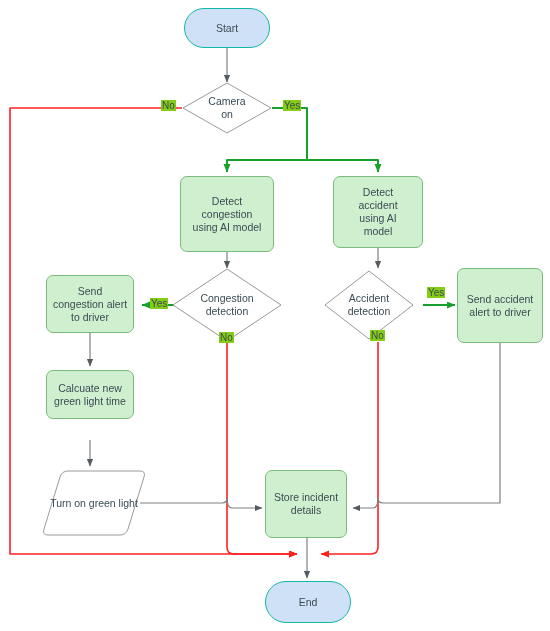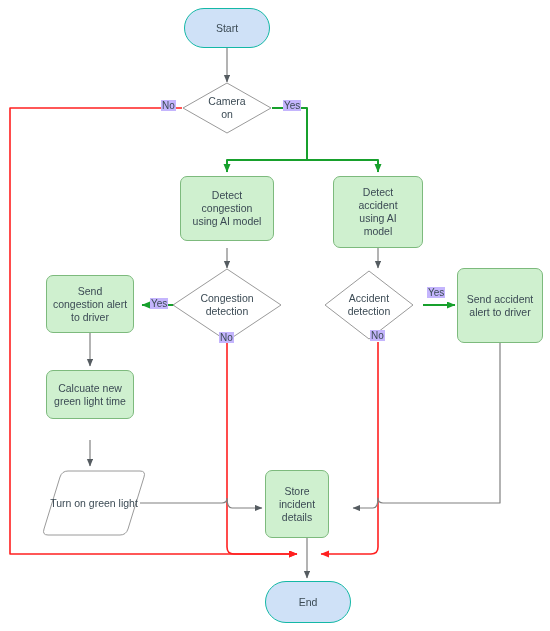--- a/index.html
+++ b/index.html
@@ -14,21 +14,21 @@
   .terminator{background:#cfe1f7;border:1px solid #14b8a6;border-radius:22px;}
   .process{background:#cff0cf;border:1px solid #7dba7d;border-radius:7px;}
   .decision{background:transparent;border:none;}
   .decision .dlabel{position:relative;z-index:2;}
   .dshape{position:absolute;left:0;top:0;width:100%;height:100%;}
   .io{background:transparent;border:none;}
   .io .iolabel{position:relative;z-index:2;}
   .ioshape{position:absolute;left:0;top:0;width:100%;height:100%;}
 
   .edge-label{position:absolute;color:#3b4a54;font-size:10px;
-              background:#c4b5fd;padding:0 1px;white-space:nowrap;text-align:center;}
+              background:#84cc16;padding:0 1px;white-space:nowrap;text-align:center;}
 </style>
 </head>
 <body>
 
 <div id="canvas">
 
   <svg id="wires" viewBox="0 0 550 631" xmlns="http://www.w3.org/2000/svg">
     <defs>
       <marker id="ahGray" markerWidth="9" markerHeight="9" refX="7.2" refY="3.2" orient="auto" markerUnits="userSpaceOnUse">
         <path d="M0,0 L7.6,3.2 L0,6.4 z" fill="#555c61"></path>
@@ -78,21 +78,21 @@
   <div class="node decision" style="left:182px;top:82px;width:90px;height:52px;">
     <svg class="dshape" viewBox="0 0 90 52">
       <polygon points="45,1 89,26 45,51 1,26" fill="#ffffff" stroke="#9a9a9a" stroke-width="1"></polygon>
     </svg>
     <div class="dlabel">
       <div>Camera</div>
       <div>on</div>
     </div>
   </div>
 
-  <div class="node process" style="left:180px;top:176px;width:94px;height:65px;padding:8px 7px;">
+  <div class="node process" style="left:180px;top:176px;width:94px;height:76px;padding:8px 7px;">
     <span>Detect congestion using AI model</span>
   </div>
 
   <div class="node process" style="left:333px;top:176px;width:90px;height:72px;padding:0 24px;">
     <span>Detect accident using AI model</span>
   </div>
 
   <div class="node decision" style="left:172px;top:268px;width:110px;height:74px;">
     <svg class="dshape" viewBox="0 0 110 74">
       <polygon points="55,1 109,37 55,73 1,37" fill="#ffffff" stroke="#9a9a9a" stroke-width="1"></polygon>
@@ -125,21 +125,21 @@
     <span>Calcuate new green light time</span>
   </div>
 
   <div class="node io" style="left:42px;top:469px;width:104px;height:68px;">
     <svg class="ioshape" viewBox="0 0 104 68">
       <path d="M26,2 Q20,2 18,8 L2,60 Q0,66 6,66 L78,66 Q84,66 86,60 L102,8 Q104,2 98,2 Z" fill="#ffffff" stroke="#9a9a9a" stroke-width="1" stroke-linejoin="round"></path>
     </svg>
     <span class="iolabel">Turn on green light</span>
   </div>
 
-  <div class="node process" style="left:265px;top:470px;width:64px;height:68px;padding:16px 5px;">
+  <div class="node process" style="left:265px;top:470px;width:82px;height:68px;padding:16px 5px;">
     <span>Store incident details</span>
   </div>
 
   <div class="node terminator" style="left:265px;top:581px;width:86px;height:42px;">
     <span>End</span>
   </div>
 
   <div class="edge-label" style="left:161px;top:100px;">No</div>
   <div class="edge-label" style="left:283px;top:100px;">Yes</div>
   <div class="edge-label" style="left:150px;top:298px;">Yes</div>

